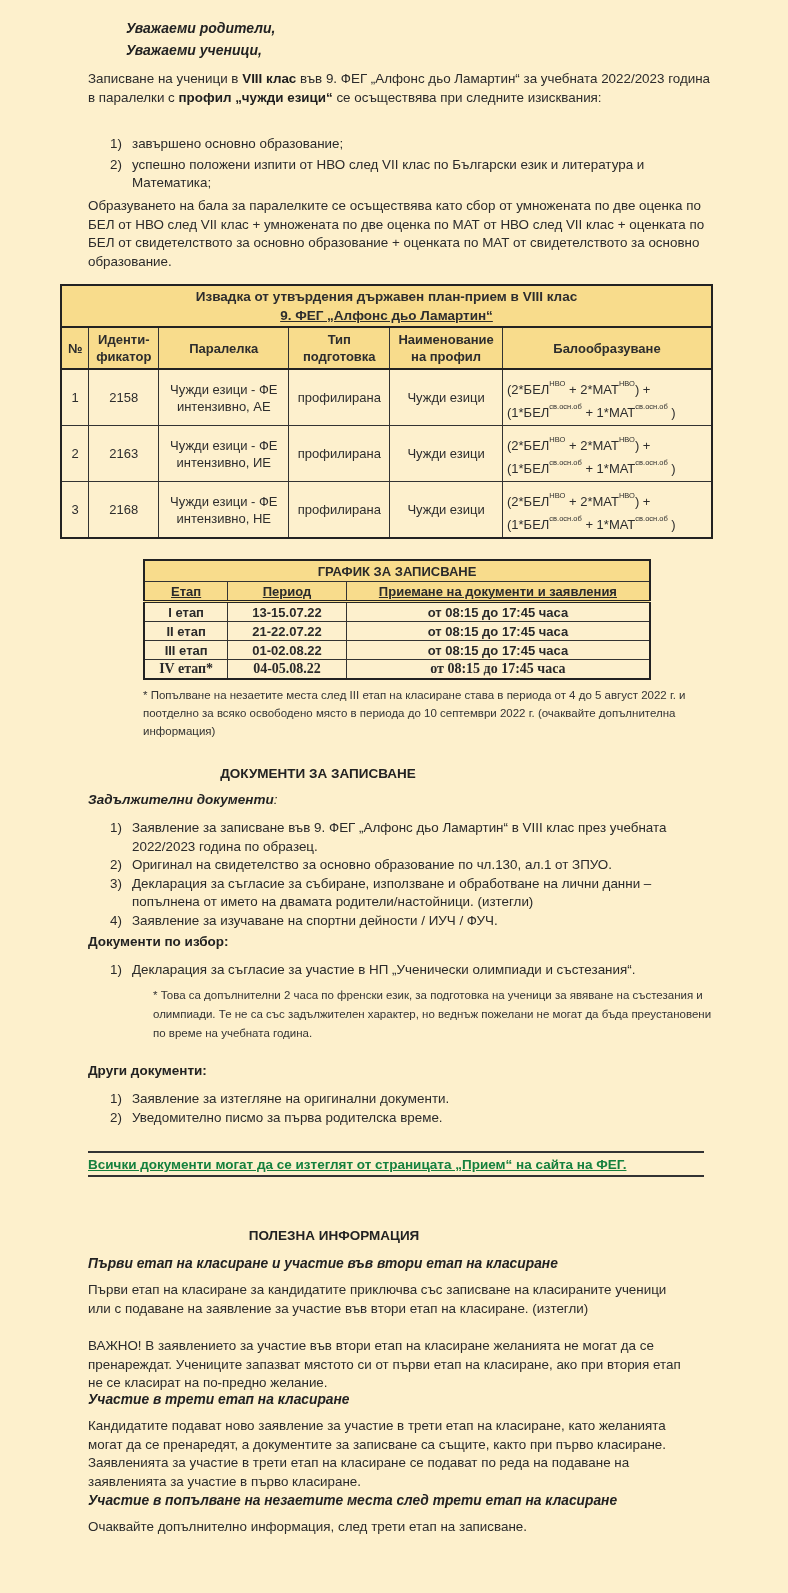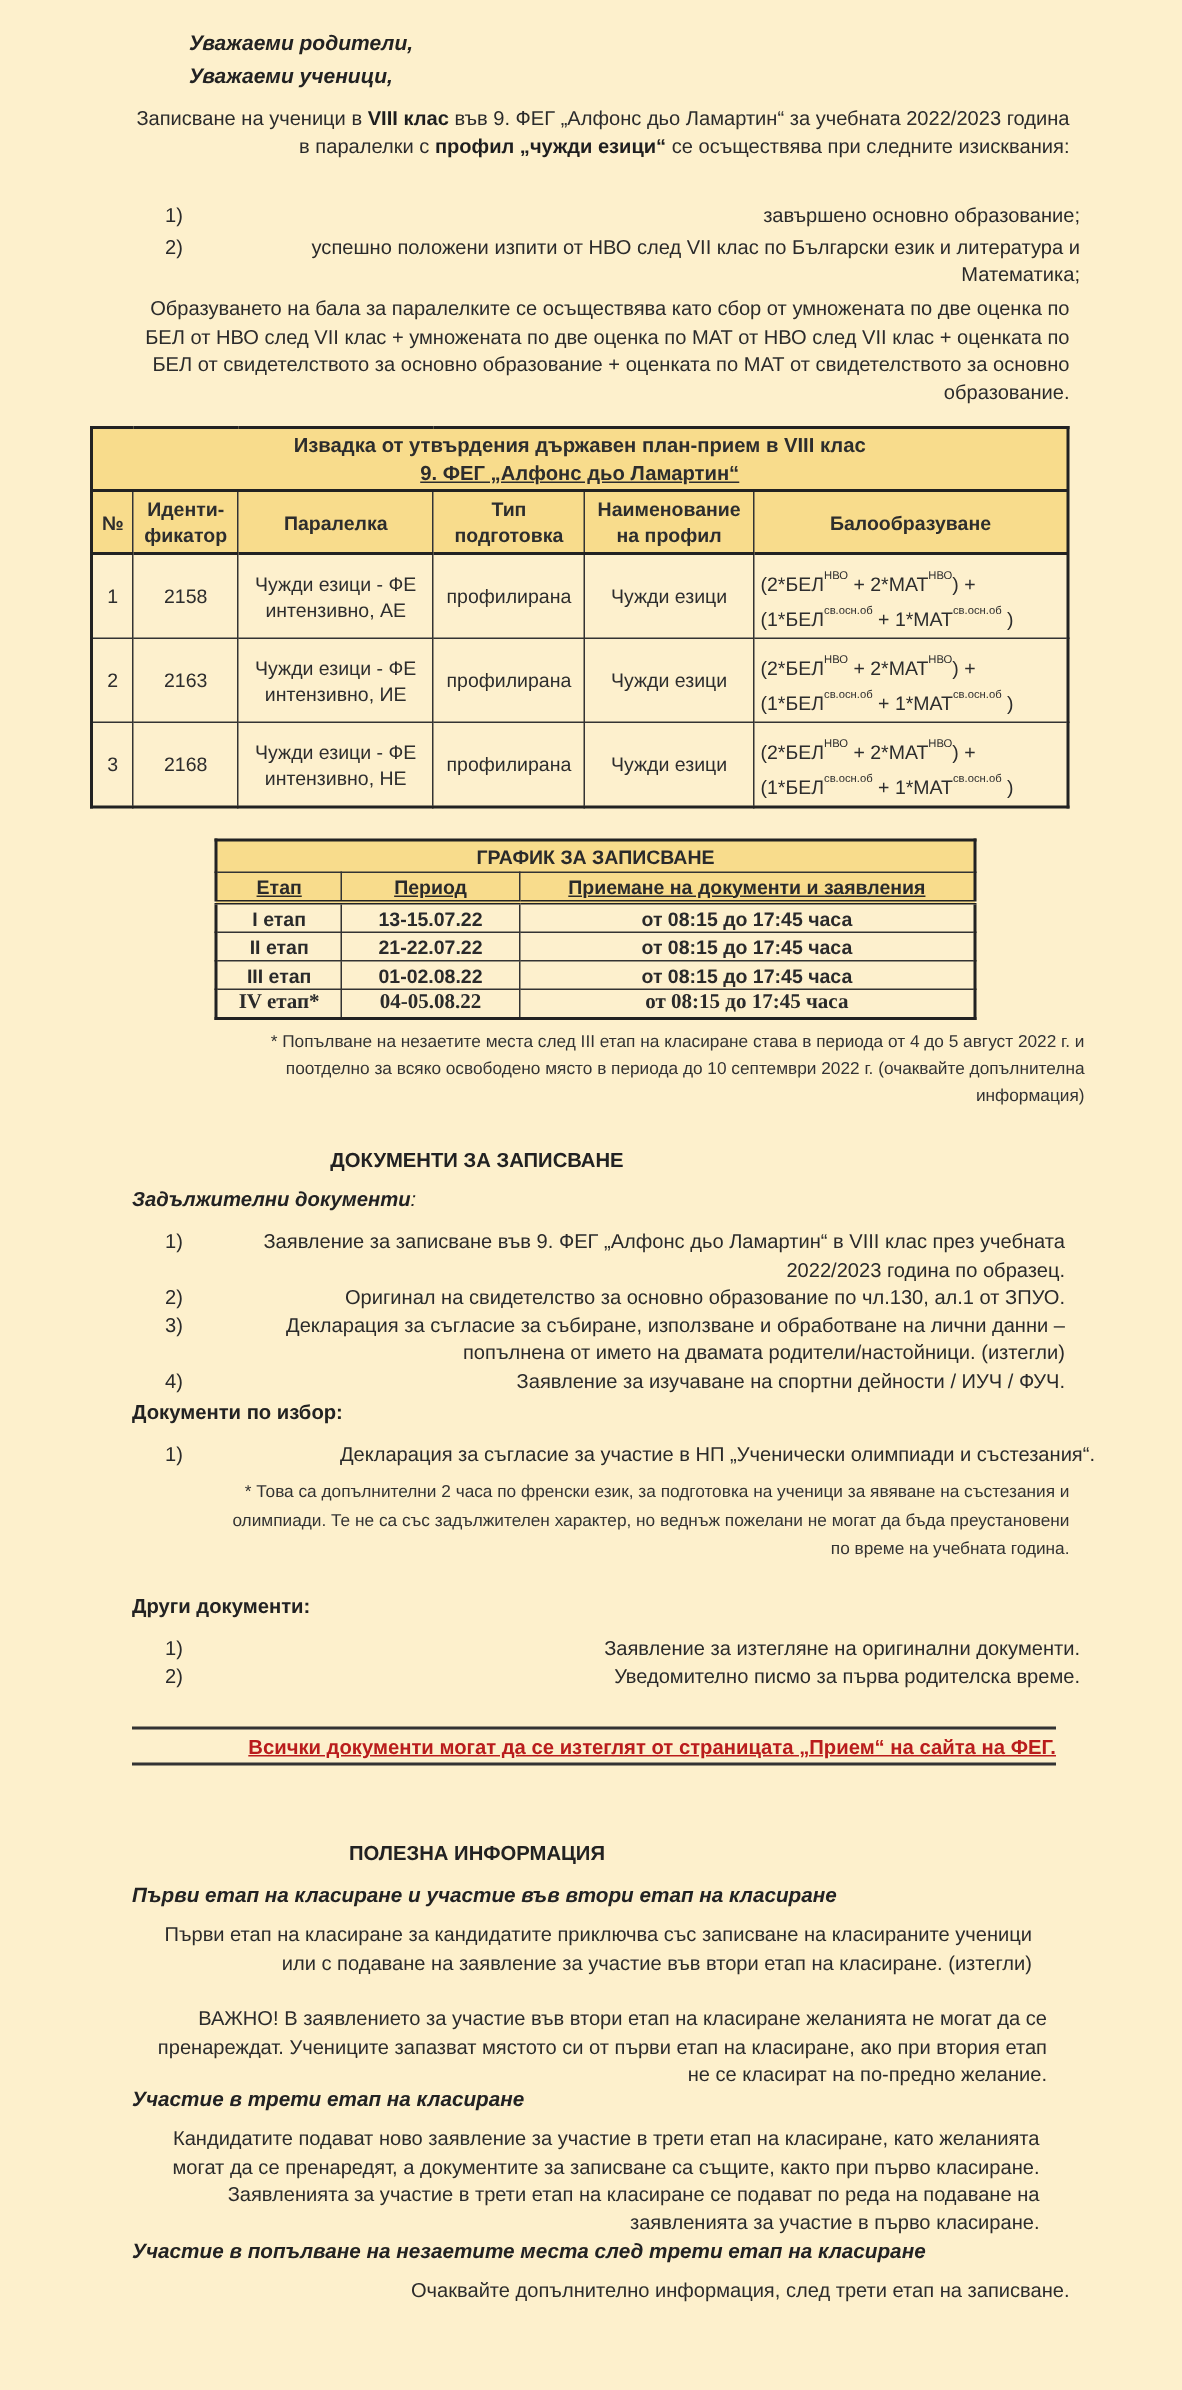--- a/index.html
+++ b/index.html
@@ -4,21 +4,21 @@
 <style>
   html, body { margin: 0; padding: 0; }
   body {
     width: 788px; height: 1593px;
     background: #fdf0cc;
     font-family: "Liberation Sans", sans-serif;
     color: #2a2a2a;
     position: relative;
     overflow: hidden;
   }
-  .abs { position: absolute; text-align: right; }
+  .abs { position: absolute; }
   .greet { left: 126px; font-weight: bold; font-style: italic; font-size: 14px; color: #222; }
   .para { left: 88px; width: 625px; font-size: 13.4px; line-height: 18.5px; color: #2b2b2b; }
   .ol { left: 110px; width: 610px; font-size: 13.4px; line-height: 18.5px; margin: 0; padding: 0; list-style: none; }
   .ol li { position: relative; padding-left: 22px; }
   .ol li .num { position: absolute; left: 0; top: 0; }
   b { color: #1e1e1e; }
 
   
   table { border-collapse: collapse; }
   .tbl-main { position: absolute; left: 60px; top: 284px; width: 653px; border: 2px solid #222; }
@@ -36,21 +36,21 @@
   .tbl-sched .title-row th { background: #f8dc8c; height: 20px; font-size: 13px; margin-left: 18px; }
   .tbl-sched .hdr-row th { background: #f8dc8c; height: 18px; text-decoration: underline; border-bottom: 3px double #222; }
   .tbl-sched .data-row td { background: #fdf0cd; }
   .tbl-sched .serif td { font-family: "Liberation Serif", serif; font-size: 14px; }
 
   .footnote { left: 143px; width: 580px; font-size: 11.5px; line-height: 18px; color: #333; }
   .section-title { left: 0; width: 636px; text-align: center; font-weight: bold; font-size: 13.5px; color: #222; }
   .sub-head { font-weight: bold; font-size: 13.5px; color: #222; }
   .subnote { left: 153px; width: 560px; font-size: 11.5px; line-height: 19px; color: #333; }
 
-  .banner { left: 88px; width: 616px; border-top: 2px solid #333; border-bottom: 2px solid #333; padding: 4px 0 3px 0; font-weight: bold; font-size: 13.5px; color: #b91c1c; }
+  .banner { left: 88px; width: 616px; border-top: 2px solid #333; border-bottom: 2px solid #333; padding: 4px 0 3px 0; font-weight: bold; font-size: 13.5px; color: #15803d; }
   .banner span { text-decoration: underline; }
 
   .it-head { left: 88px; font-weight: bold; font-style: italic; font-size: 13.8px; color: #222; }
 </style>
 </head>
 <body>
 
 <div class="abs greet" style="top:20px;">Уважаеми родители,</div>
 <div class="abs greet" style="top:42px;">Уважаеми ученици,</div>
 
@@ -195,21 +195,21 @@
 
 <div class="abs sub-head" style="left:88px; top:1063px;">Други документи:</div>
 
 <ul class="abs ol" style="top:1090px;">
   <li><span class="num">1)</span><span>Заявление за изтегляне на оригинални документи.</span></li>
   <li><span class="num">2)</span><span>Уведомително писмо за първа родителска време.</span></li>
 </ul>
 
 <div class="abs banner" style="top:1151px;"><span>Всички документи могат да се изтеглят от страницата „Прием“ на сайта на ФЕГ.</span></div>
 
-<div class="abs section-title" style="top:1228px;">ПОЛЕЗНА ИНФОРМАЦИЯ</div>
+<div class="abs section-title" style="top:1228px;margin-left:16px;">ПОЛЕЗНА ИНФОРМАЦИЯ</div>
 
 <div class="abs it-head" style="top:1256px;">Първи етап на класиране и участие във втори етап на класиране</div>
 <div class="abs para" style="top:1281px; width:600px;">Първи етап на класиране за кандидатите приключва със записване на класираните ученици или с подаване на заявление за участие във втори етап на класиране. (изтегли)</div>
 <div class="abs para" style="top:1337px; width:610px;">ВАЖНО! В заявлението за участие във втори етап на класиране желанията не могат да се пренареждат. Учениците запазват мястото си от първи етап на класиране, ако при втория етап не се класират на по-предно желание.</div>
 
 <div class="abs it-head" style="top:1392px;">Участие в трети етап на класиране</div>
 <div class="abs para" style="top:1417px; width:605px;">Кандидатите подават ново заявление за участие в трети етап на класиране, като желанията могат да се пренаредят, а документите за записване са същите, както при първо класиране. Заявленията за участие в трети етап на класиране се подават по реда на подаване на заявленията за участие в първо класиране.</div>
 
 <div class="abs it-head" style="top:1493px;">Участие в попълване на незаетите места след трети етап на класиране</div>
 <div class="abs para" style="top:1518px;">Очаквайте допълнително информация, след трети етап на записване.</div>

